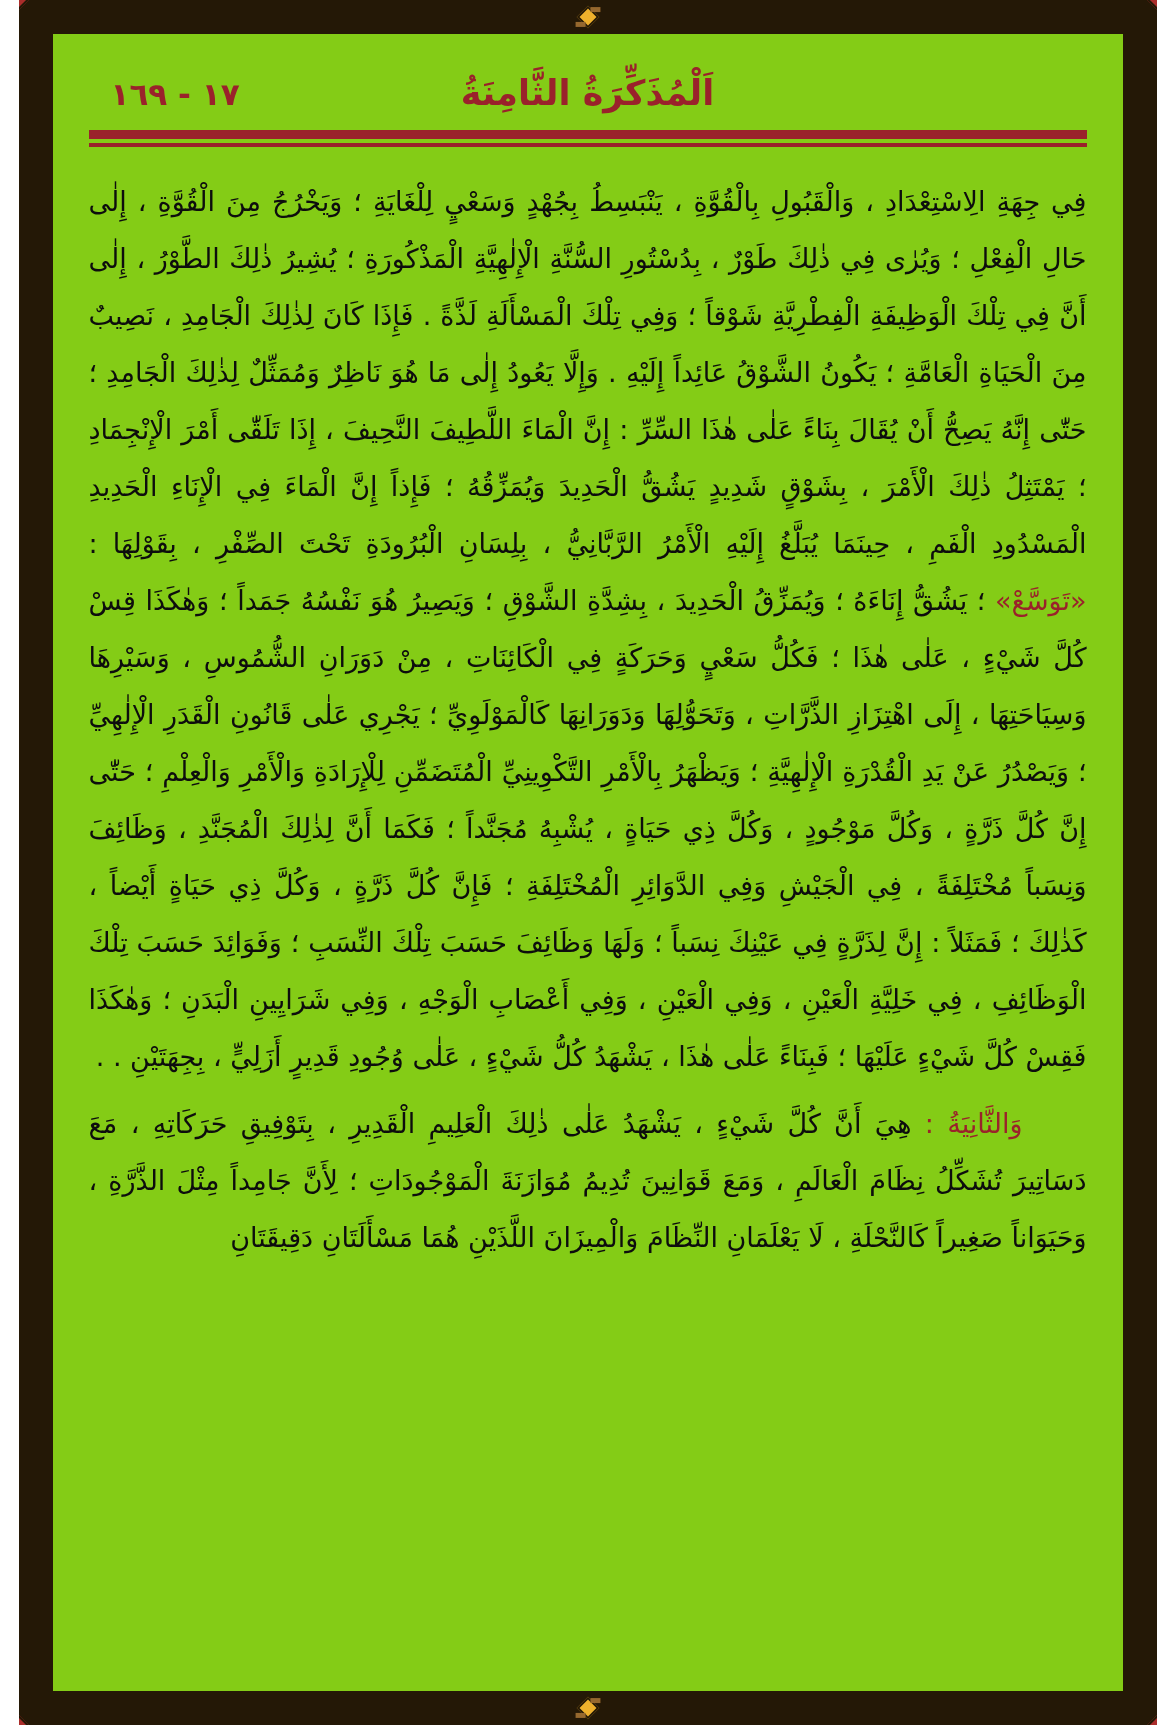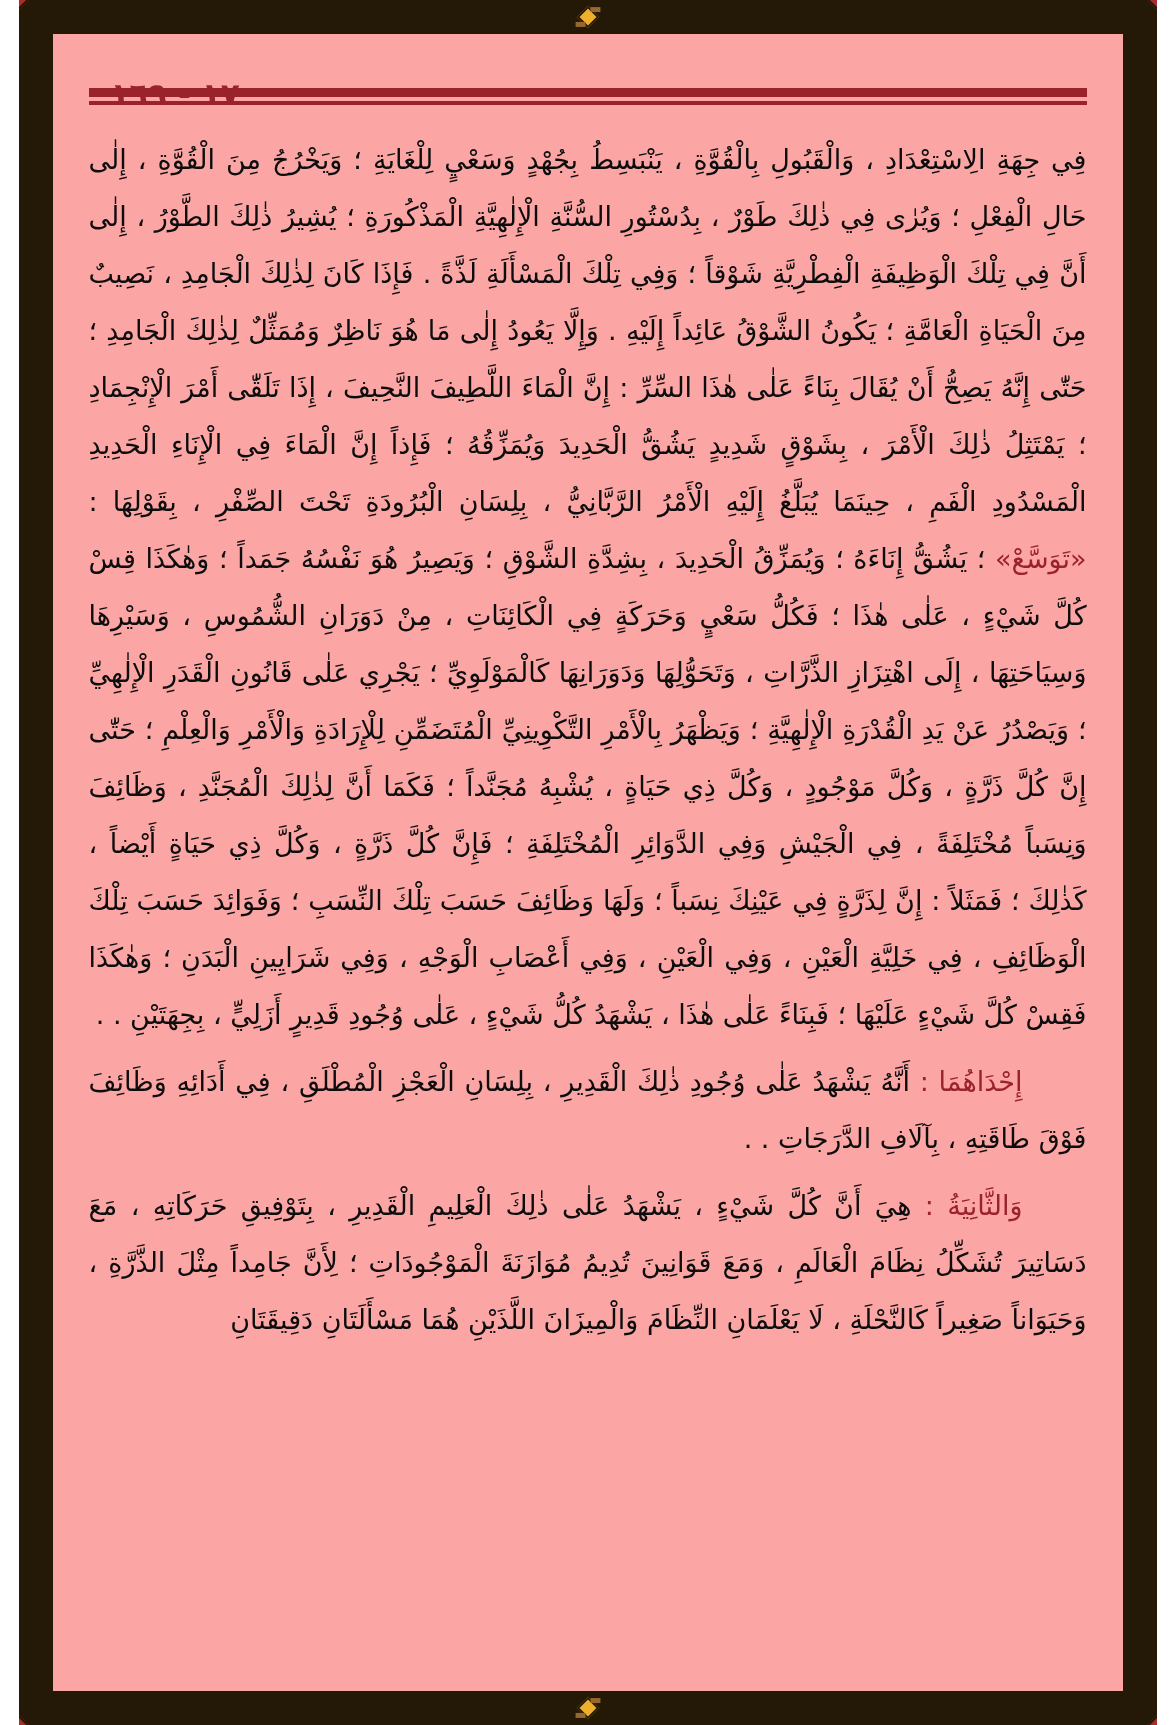--- a/index.html
+++ b/index.html
@@ -10,21 +10,21 @@
     --border-brown:#96682e;
     --border-ink:#241806;
     --ink:#0d0d0d;
   }
   *{margin:0;padding:0;box-sizing:border-box;}
   html,body{background:#ffffff;}
   body{font-family:"DejaVu Sans",sans-serif;}
   .page{
     position:relative;
     width:1138px;height:1725px;
-    background:#fca5a5;
+    background:#84cc16;
     overflow:hidden;
     margin:0 auto;
   }
   
   .frame{position:absolute;background-repeat:no-repeat;}
   .frame-left{
     top:0;bottom:0;left:0;width:34px;
     background:
       linear-gradient(var(--border-ink),var(--border-ink)) 0 0/2px 100%,
       linear-gradient(#fff,#fff) 2px 0/2px 100%,
@@ -154,26 +154,26 @@
   <div class="corner tr"></div>
   <div class="corner bl"></div>
   <div class="corner br"></div>
   <div class="jewel top"></div>
   <div class="jewel bottom"></div>
 
   <div class="content">
 
     <div class="page-number">١٧ - ١٦٩</div>
 
+    <h1 class="title">اَلْمُذَكِّرَةُ الثَّامِنَةُ</h1>
 
     <div class="rule">
       <div class="rule-thick"></div>
       <div class="rule-thin"></div>
     </div>
 
     <main class="body-text">
       <p><span>فِي جِهَةِ الِاسْتِعْدَادِ ، وَالْقَبُولِ بِالْقُوَّةِ ، يَنْبَسِطُ بِجُهْدٍ وَسَعْيٍ لِلْغَايَةِ ؛ وَيَخْرُجُ مِنَ الْقُوَّةِ ، إِلٰى حَالِ الْفِعْلِ ؛ وَيُرٰى فِي ذٰلِكَ طَوْرٌ ، بِدُسْتُورِ السُّنَّةِ الْإِلٰهِيَّةِ الْمَذْكُورَةِ ؛ يُشِيرُ ذٰلِكَ الطَّوْرُ ، إِلٰى أَنَّ فِي تِلْكَ الْوَظِيفَةِ الْفِطْرِيَّةِ شَوْقاً ؛ وَفِي تِلْكَ الْمَسْأَلَةِ لَذَّةً . فَإِذَا كَانَ لِذٰلِكَ الْجَامِدِ ، نَصِيبٌ مِنَ الْحَيَاةِ الْعَامَّةِ ؛ يَكُونُ الشَّوْقُ عَائِداً إِلَيْهِ . وَإِلَّا يَعُودُ إِلٰى مَا هُوَ نَاظِرٌ وَمُمَثِّلٌ لِذٰلِكَ الْجَامِدِ ؛ حَتّٰى إِنَّهُ يَصِحُّ أَنْ يُقَالَ بِنَاءً عَلٰى هٰذَا السِّرِّ : إِنَّ الْمَاءَ اللَّطِيفَ النَّحِيفَ ، إِذَا تَلَقّٰى أَمْرَ الْإِنْجِمَادِ ؛ يَمْتَثِلُ ذٰلِكَ الْأَمْرَ ، بِشَوْقٍ شَدِيدٍ يَشُقُّ الْحَدِيدَ وَيُمَزِّقُهُ ؛ فَإِذاً إِنَّ الْمَاءَ فِي الْإِنَاءِ الْحَدِيدِ الْمَسْدُودِ الْفَمِ ، حِينَمَا يُبَلَّغُ إِلَيْهِ الْأَمْرُ الرَّبَّانِيُّ ، بِلِسَانِ الْبُرُودَةِ تَحْتَ الصِّفْرِ ، بِقَوْلِهَا : </span><span class="red-word">«تَوَسَّعْ»</span><span> ؛ يَشُقُّ إِنَاءَهُ ؛ وَيُمَزِّقُ الْحَدِيدَ ، بِشِدَّةِ الشَّوْقِ ؛ وَيَصِيرُ هُوَ نَفْسُهُ جَمَداً ؛ وَهٰكَذَا قِسْ كُلَّ شَيْءٍ ، عَلٰى هٰذَا ؛ فَكُلُّ سَعْيٍ وَحَرَكَةٍ فِي الْكَائِنَاتِ ، مِنْ دَوَرَانِ الشُّمُوسِ ، وَسَيْرِهَا وَسِيَاحَتِهَا ، إِلَى اهْتِزَازِ الذَّرَّاتِ ، وَتَحَوُّلِهَا وَدَوَرَانِهَا كَالْمَوْلَوِيِّ ؛ يَجْرِي عَلٰى قَانُونِ الْقَدَرِ الْإِلٰهِيِّ ؛ وَيَصْدُرُ عَنْ يَدِ الْقُدْرَةِ الْإِلٰهِيَّةِ ؛ وَيَظْهَرُ بِالْأَمْرِ التَّكْوِينِيِّ الْمُتَضَمِّنِ لِلْإِرَادَةِ وَالْأَمْرِ وَالْعِلْمِ ؛ حَتّٰى إِنَّ كُلَّ ذَرَّةٍ ، وَكُلَّ مَوْجُودٍ ، وَكُلَّ ذِي حَيَاةٍ ، يُشْبِهُ مُجَنَّداً ؛ فَكَمَا أَنَّ لِذٰلِكَ الْمُجَنَّدِ ، وَظَائِفَ وَنِسَباً مُخْتَلِفَةً ، فِي الْجَيْشِ وَفِي الدَّوَائِرِ الْمُخْتَلِفَةِ ؛ فَإِنَّ كُلَّ ذَرَّةٍ ، وَكُلَّ ذِي حَيَاةٍ أَيْضاً ، كَذٰلِكَ ؛ فَمَثَلاً : إِنَّ لِذَرَّةٍ فِي عَيْنِكَ نِسَباً ؛ وَلَهَا وَظَائِفَ حَسَبَ تِلْكَ النِّسَبِ ؛ وَفَوَائِدَ حَسَبَ تِلْكَ الْوَظَائِفِ ، فِي خَلِيَّةِ الْعَيْنِ ، وَفِي الْعَيْنِ ، وَفِي أَعْصَابِ الْوَجْهِ ، وَفِي شَرَايِينِ الْبَدَنِ ؛ وَهٰكَذَا فَقِسْ كُلَّ شَيْءٍ عَلَيْهَا ؛ فَبِنَاءً عَلٰى هٰذَا ، يَشْهَدُ كُلُّ شَيْءٍ ، عَلٰى وُجُودِ قَدِيرٍ أَزَلِيٍّ ، بِجِهَتَيْنِ . .</span></p>
-      <p class="indent"><span class="red-word">إِحْدَاهُمَا : </span><span>أَنَّهُ يَشْهَدُ عَلٰى وُجُودِ ذٰلِكَ الْقَدِيرِ ، بِلِسَانِ الْعَجْزِ الْمُطْلَقِ ، فِي أَدَائِهِ وَظَائِفَ فَوْقَ طَاقَتِهِ ، بِآلَافِ الدَّرَجَاتِ . .</span></p>
       <p class="indent"><span class="red-word">وَالثَّانِيَةُ : </span><span>هِيَ أَنَّ كُلَّ شَيْءٍ ، يَشْهَدُ عَلٰى ذٰلِكَ الْعَلِيمِ الْقَدِيرِ ، بِتَوْفِيقِ حَرَكَاتِهِ ، مَعَ دَسَاتِيرَ تُشَكِّلُ نِظَامَ الْعَالَمِ ، وَمَعَ قَوَانِينَ تُدِيمُ مُوَازَنَةَ الْمَوْجُودَاتِ ؛ لِأَنَّ جَامِداً مِثْلَ الذَّرَّةِ ، وَحَيَوَاناً صَغِيراً كَالنَّحْلَةِ ، لَا يَعْلَمَانِ النِّظَامَ وَالْمِيزَانَ اللَّذَيْنِ هُمَا مَسْأَلَتَانِ دَقِيقَتَانِ</span></p>
     </main>
 
   </div>
 </div>
 
 </body></html>

